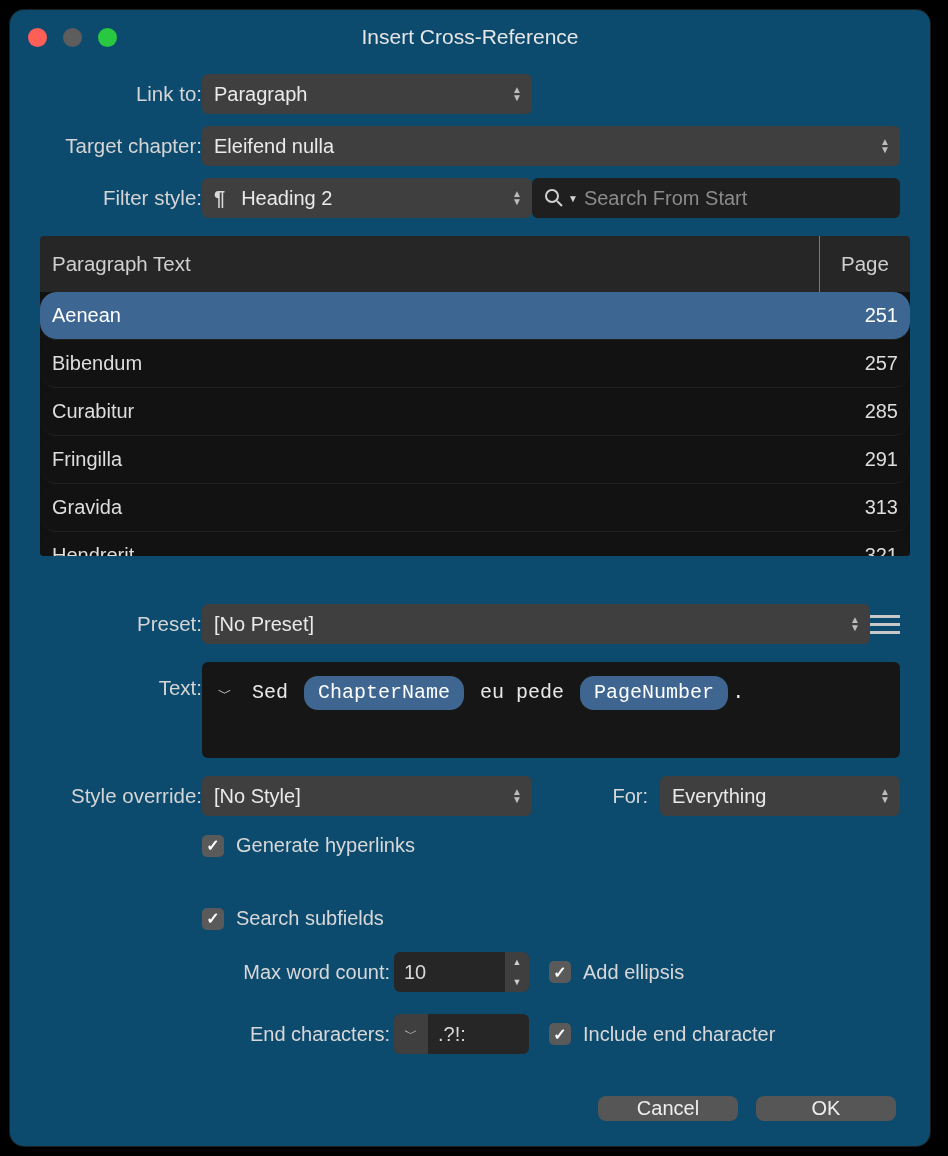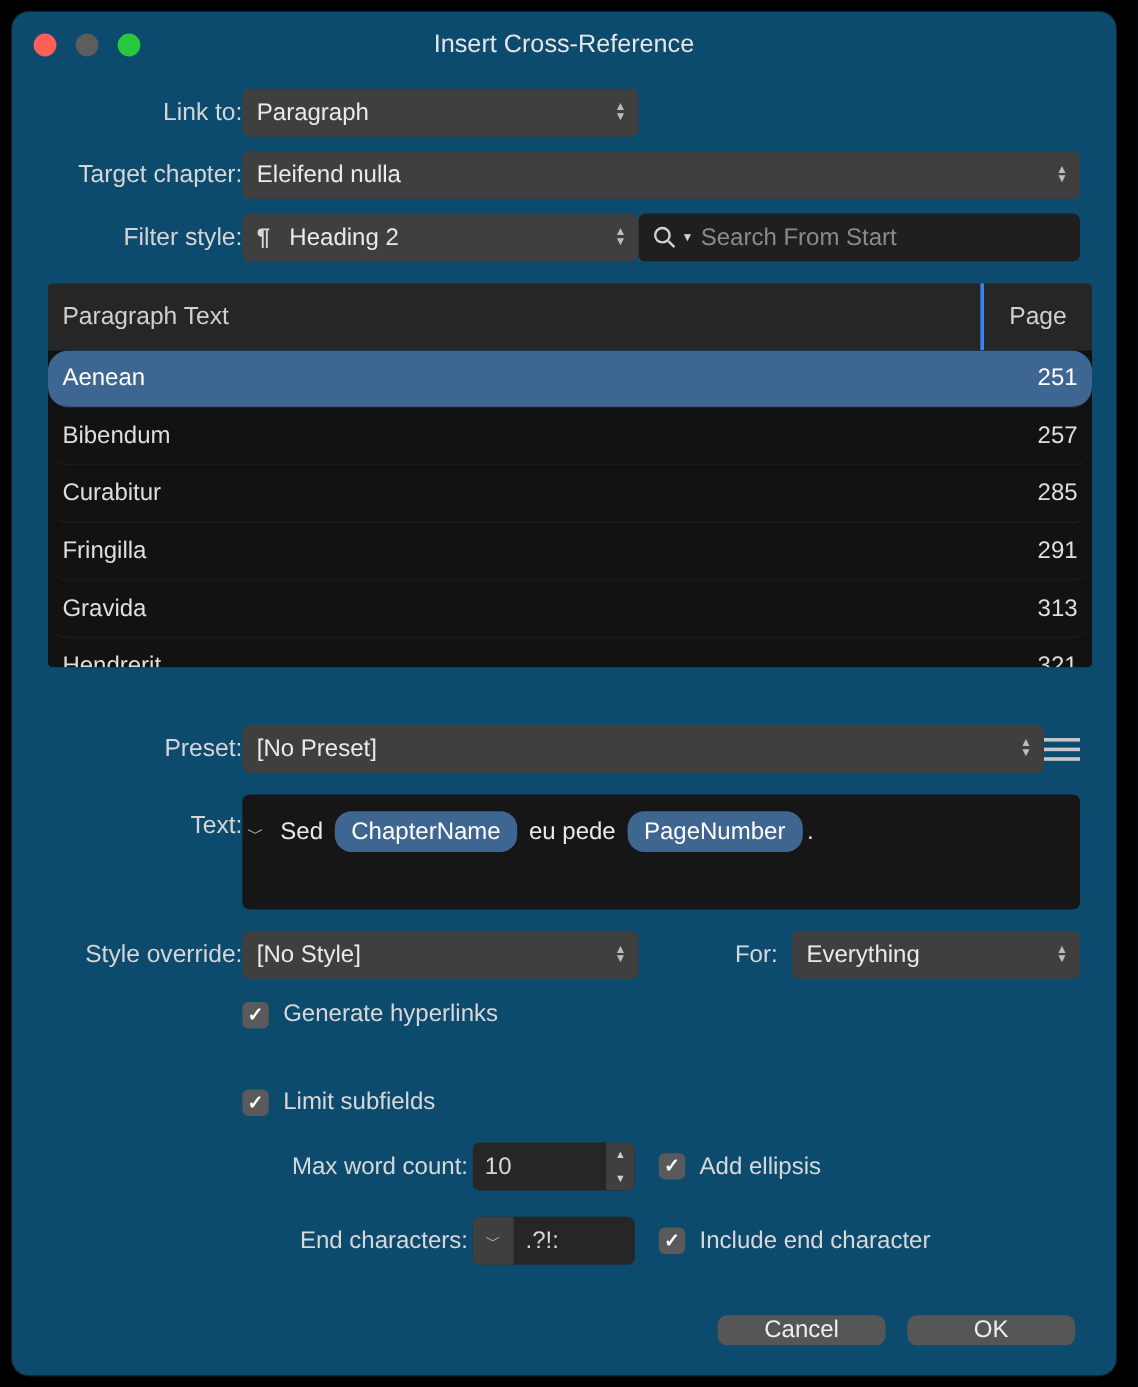--- a/index.html
+++ b/index.html
@@ -90,45 +90,46 @@
     width: 870px;
     height: 320px;
     border-radius: 4px;
     overflow: hidden;
     display: flex; flex-direction: column;
   }
   .thead {
     display: flex; height: 56px; align-items: center;
     background: #262626; color: #d0d0d0; font-size: 20.5px;
   }
-  .th-text { flex: 1; padding-left: 12px; border-right: 3px solid #3b82f6; height: 100%; display: flex; align-items: center;}
+  .th-text { flex: 1; padding-left: 12px; border-right: 1px solid #3b82f6; height: 100%; display: flex; align-items: center;}
   .th-page { width: 90px; text-align: center; padding: 0 10px; height: 100%; display: flex; align-items: center; justify-content: center;}
   .tbody { flex: 1; overflow: hidden; background: #111; }
   .trow {
     display: flex; height: 48px; align-items: center;
     padding: 0 12px; color: #dedede; border-bottom: 1px solid #202020; border-radius: 17px;
   }
   .trow .tname { flex: 1; }
   .trow .tpage { width: 70px; text-align: right; }
   .trow.selected { background: #3e6693; color: #fff; }
   .trow:not(.selected) { background: #121212; }
   
   .burger {
     width: 30px; height: 30px; display: flex; flex-direction: column; justify-content: center; gap: 5px; cursor: default;
   }
   .burger span { height: 3px; background: #c8c8c8; }
   
   .textbox {
     background: #161616;
     min-height: 96px;
-    padding: 14px 4px;
+    padding: 14px 16px;
     border-radius: 6px;
     color: #e9e9e9;
     line-height: 1.5;
     display: block;
+    font-family: Liberation Mono, monospace;
   }
   .disclosure {
     display: inline-block; transform: rotate(0deg); margin-right: 8px;
     color: #cfcfcf; font-size: 14px;
   }
   .token {
     display: inline-block; background: #3f6691; color: #fff;
     border-radius: 14px; padding: 2px 14px; margin: 0 4px;
   }
   
@@ -291,21 +292,21 @@
       <div class="label-col"></div>
       <span class="check checked"></span>
       <span>Generate hyperlinks</span>
     </div>
 
     <div style="height:26px"></div>
 
     <div class="row">
       <div class="label-col"></div>
       <span class="check checked"></span>
-      <span>Limit subfields</span>
+      <span>Search subfields</span>
     </div>
 
     <div class="row" style="margin-top:10px;">
       <div class="label-col"></div>
       <div style="width:192px; text-align:right; padding-right:4px;">Max word count:</div>
       <div class="numwrap">
         <div class="val">10</div>
         <div class="steps">
             <div>▲</div>
             <div>▼</div>

